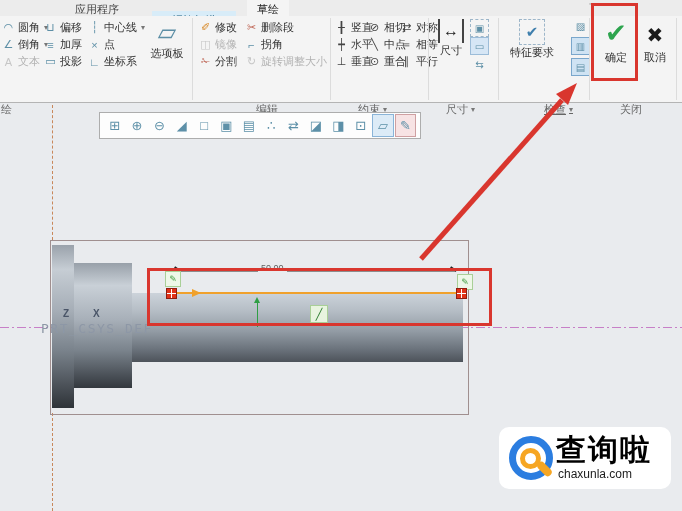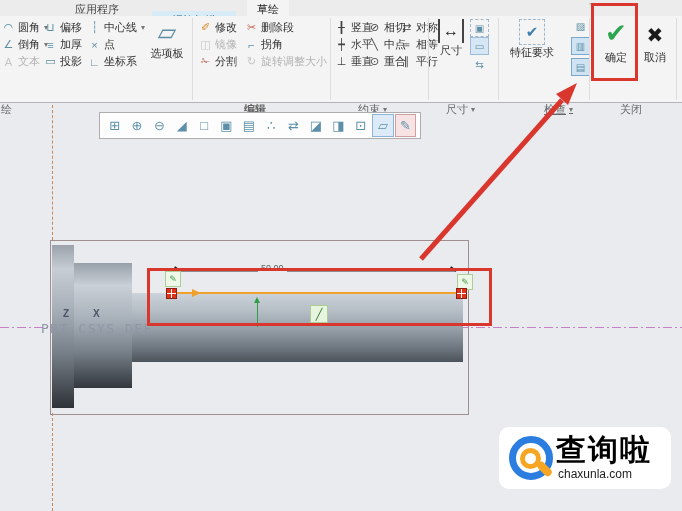--- a/index.html
+++ b/index.html
@@ -225,21 +225,21 @@
     <div class="bigbtn" style="left:638px;top:4px;width:34px;">
       <span style="font-size:20px;color:#1a1a1a;line-height:30px;">✖</span>
       <span>取消</span>
     </div>
 
     <div class="vdiv" style="left:676px;"></div>
 
     <div class="glabel" style="left:1px;">
         <span>绘</span>
       </div>
-    <div class="glabel" style="left:244px;font-weight:bold;">
+    <div class="glabel" style="left:256px;">
         <span>编辑</span>
       </div>
     <div class="glabel" style="left:358px;text-align:center;">
         <span>约束</span>
         <span class="caret">▾</span>
       </div>
     <div class="glabel" style="left:446px;">
         <span>尺寸</span>
         <span class="caret">▾</span>
       </div>

